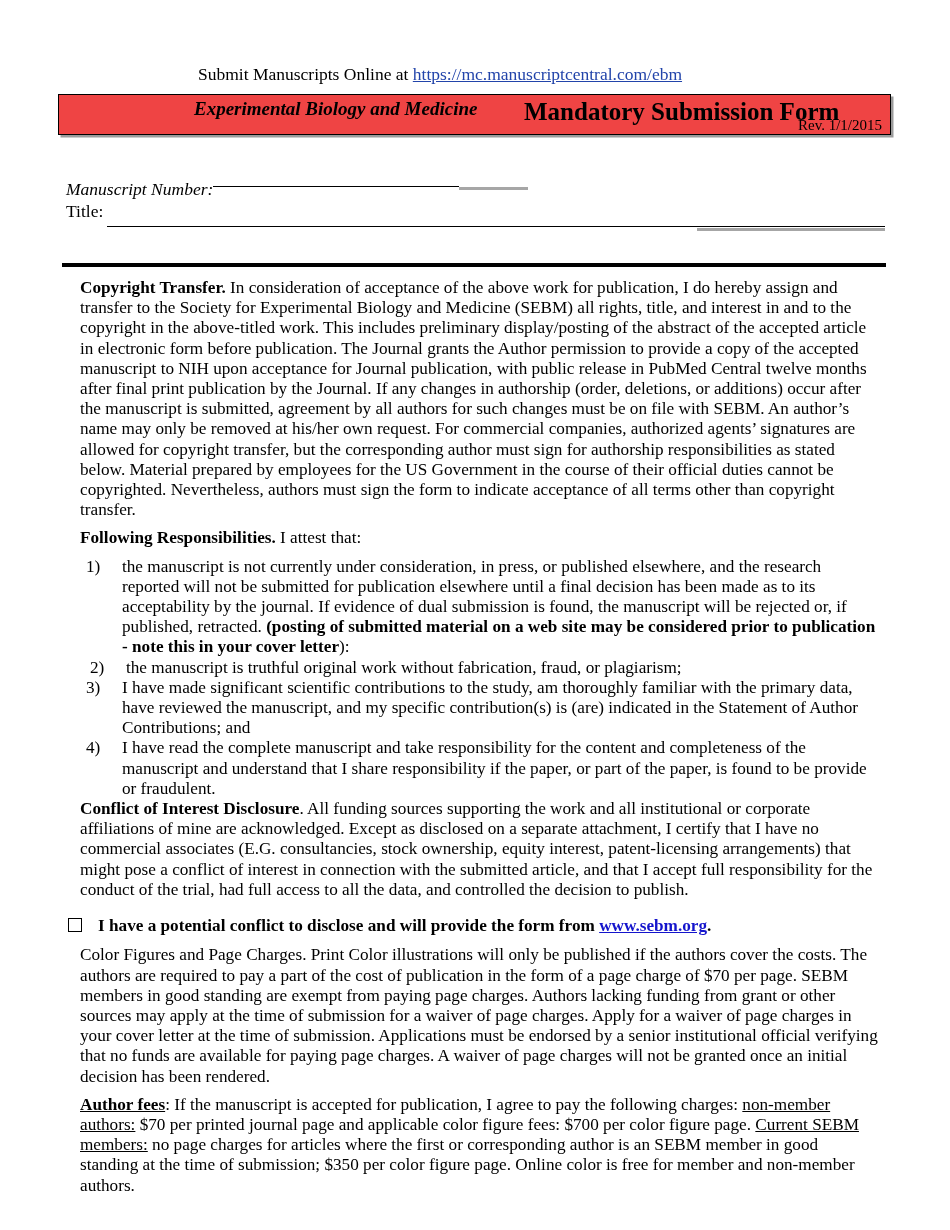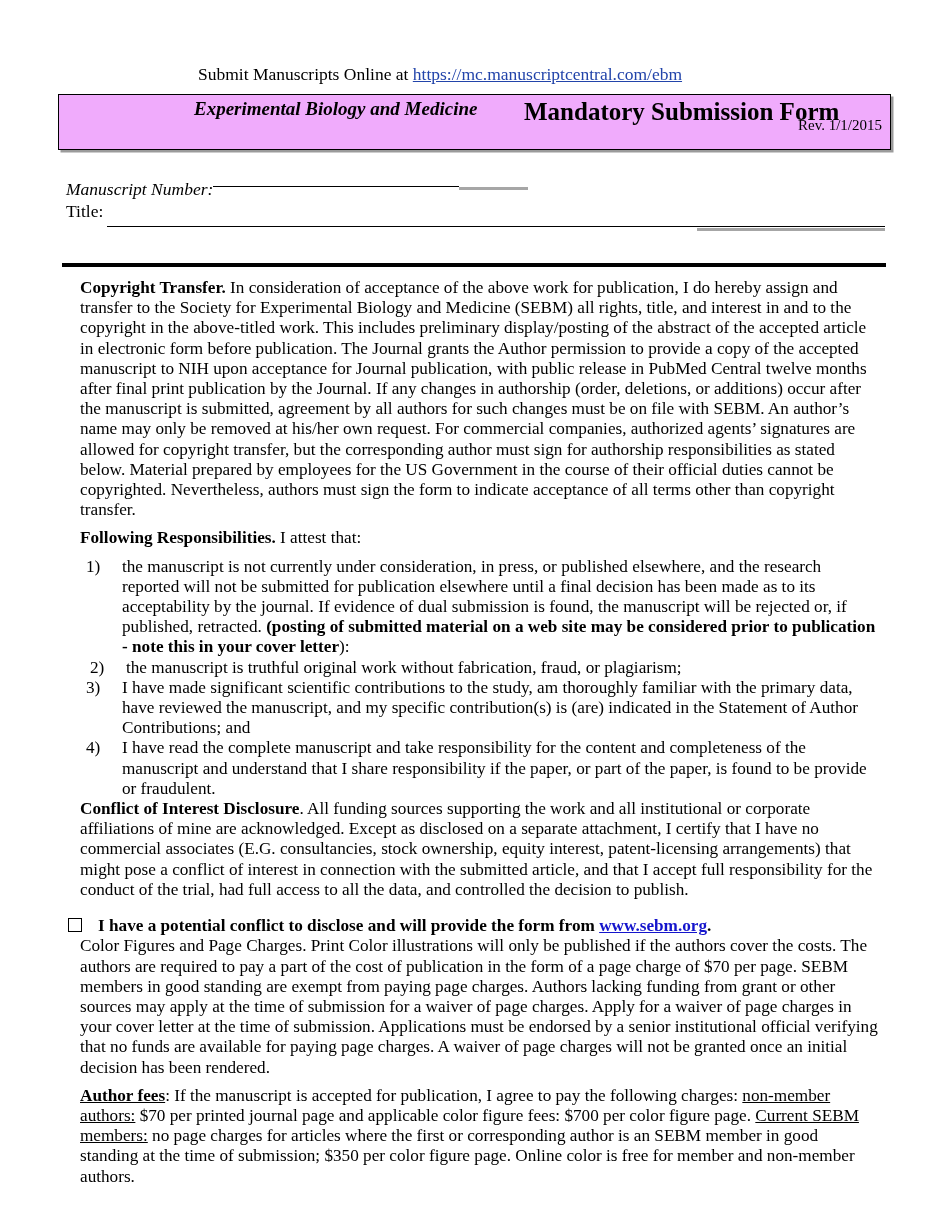--- a/index.html
+++ b/index.html
@@ -37,25 +37,25 @@
     color: #2244aa;
     text-decoration: underline;
   }
 
   
   .header-box {
     position: absolute;
     left: 58px;
     top: 94px;
     width: 833px;
-    height: 56px;
+    height: 41px;
     border: 1.2px solid #000000;
     box-sizing: border-box;
     box-shadow: 2.5px 2.5px 0 0 #9b9b9b;
-    background: #f0abfc;
+    background: #ef4444;
   }
   .hb-journal {
     position: absolute;
     left: 135px;
     top: 3px;
     font-style: italic;
     font-weight: bold;
     font-size: 19px;
     white-space: nowrap;
   }
@@ -153,21 +153,21 @@
     top: 0;
     width: 30px;
     text-align: left;
   }
   ol.numlist li.item2 { padding-left: 62px; }
   ol.numlist li.item2 .num { left: 26px; }
 
   
   .checkbox-line {
     position: relative;
-    margin: 16px 0 0 0;
+    margin: 16px 0 9px 0;
     padding-left: 34px;
     font-weight: bold;
     font-size: 17.2px;
   }
   .checkbox {
     position: absolute;
     left: 4px;
     top: 2px;
     width: 14px;
     height: 14px;

